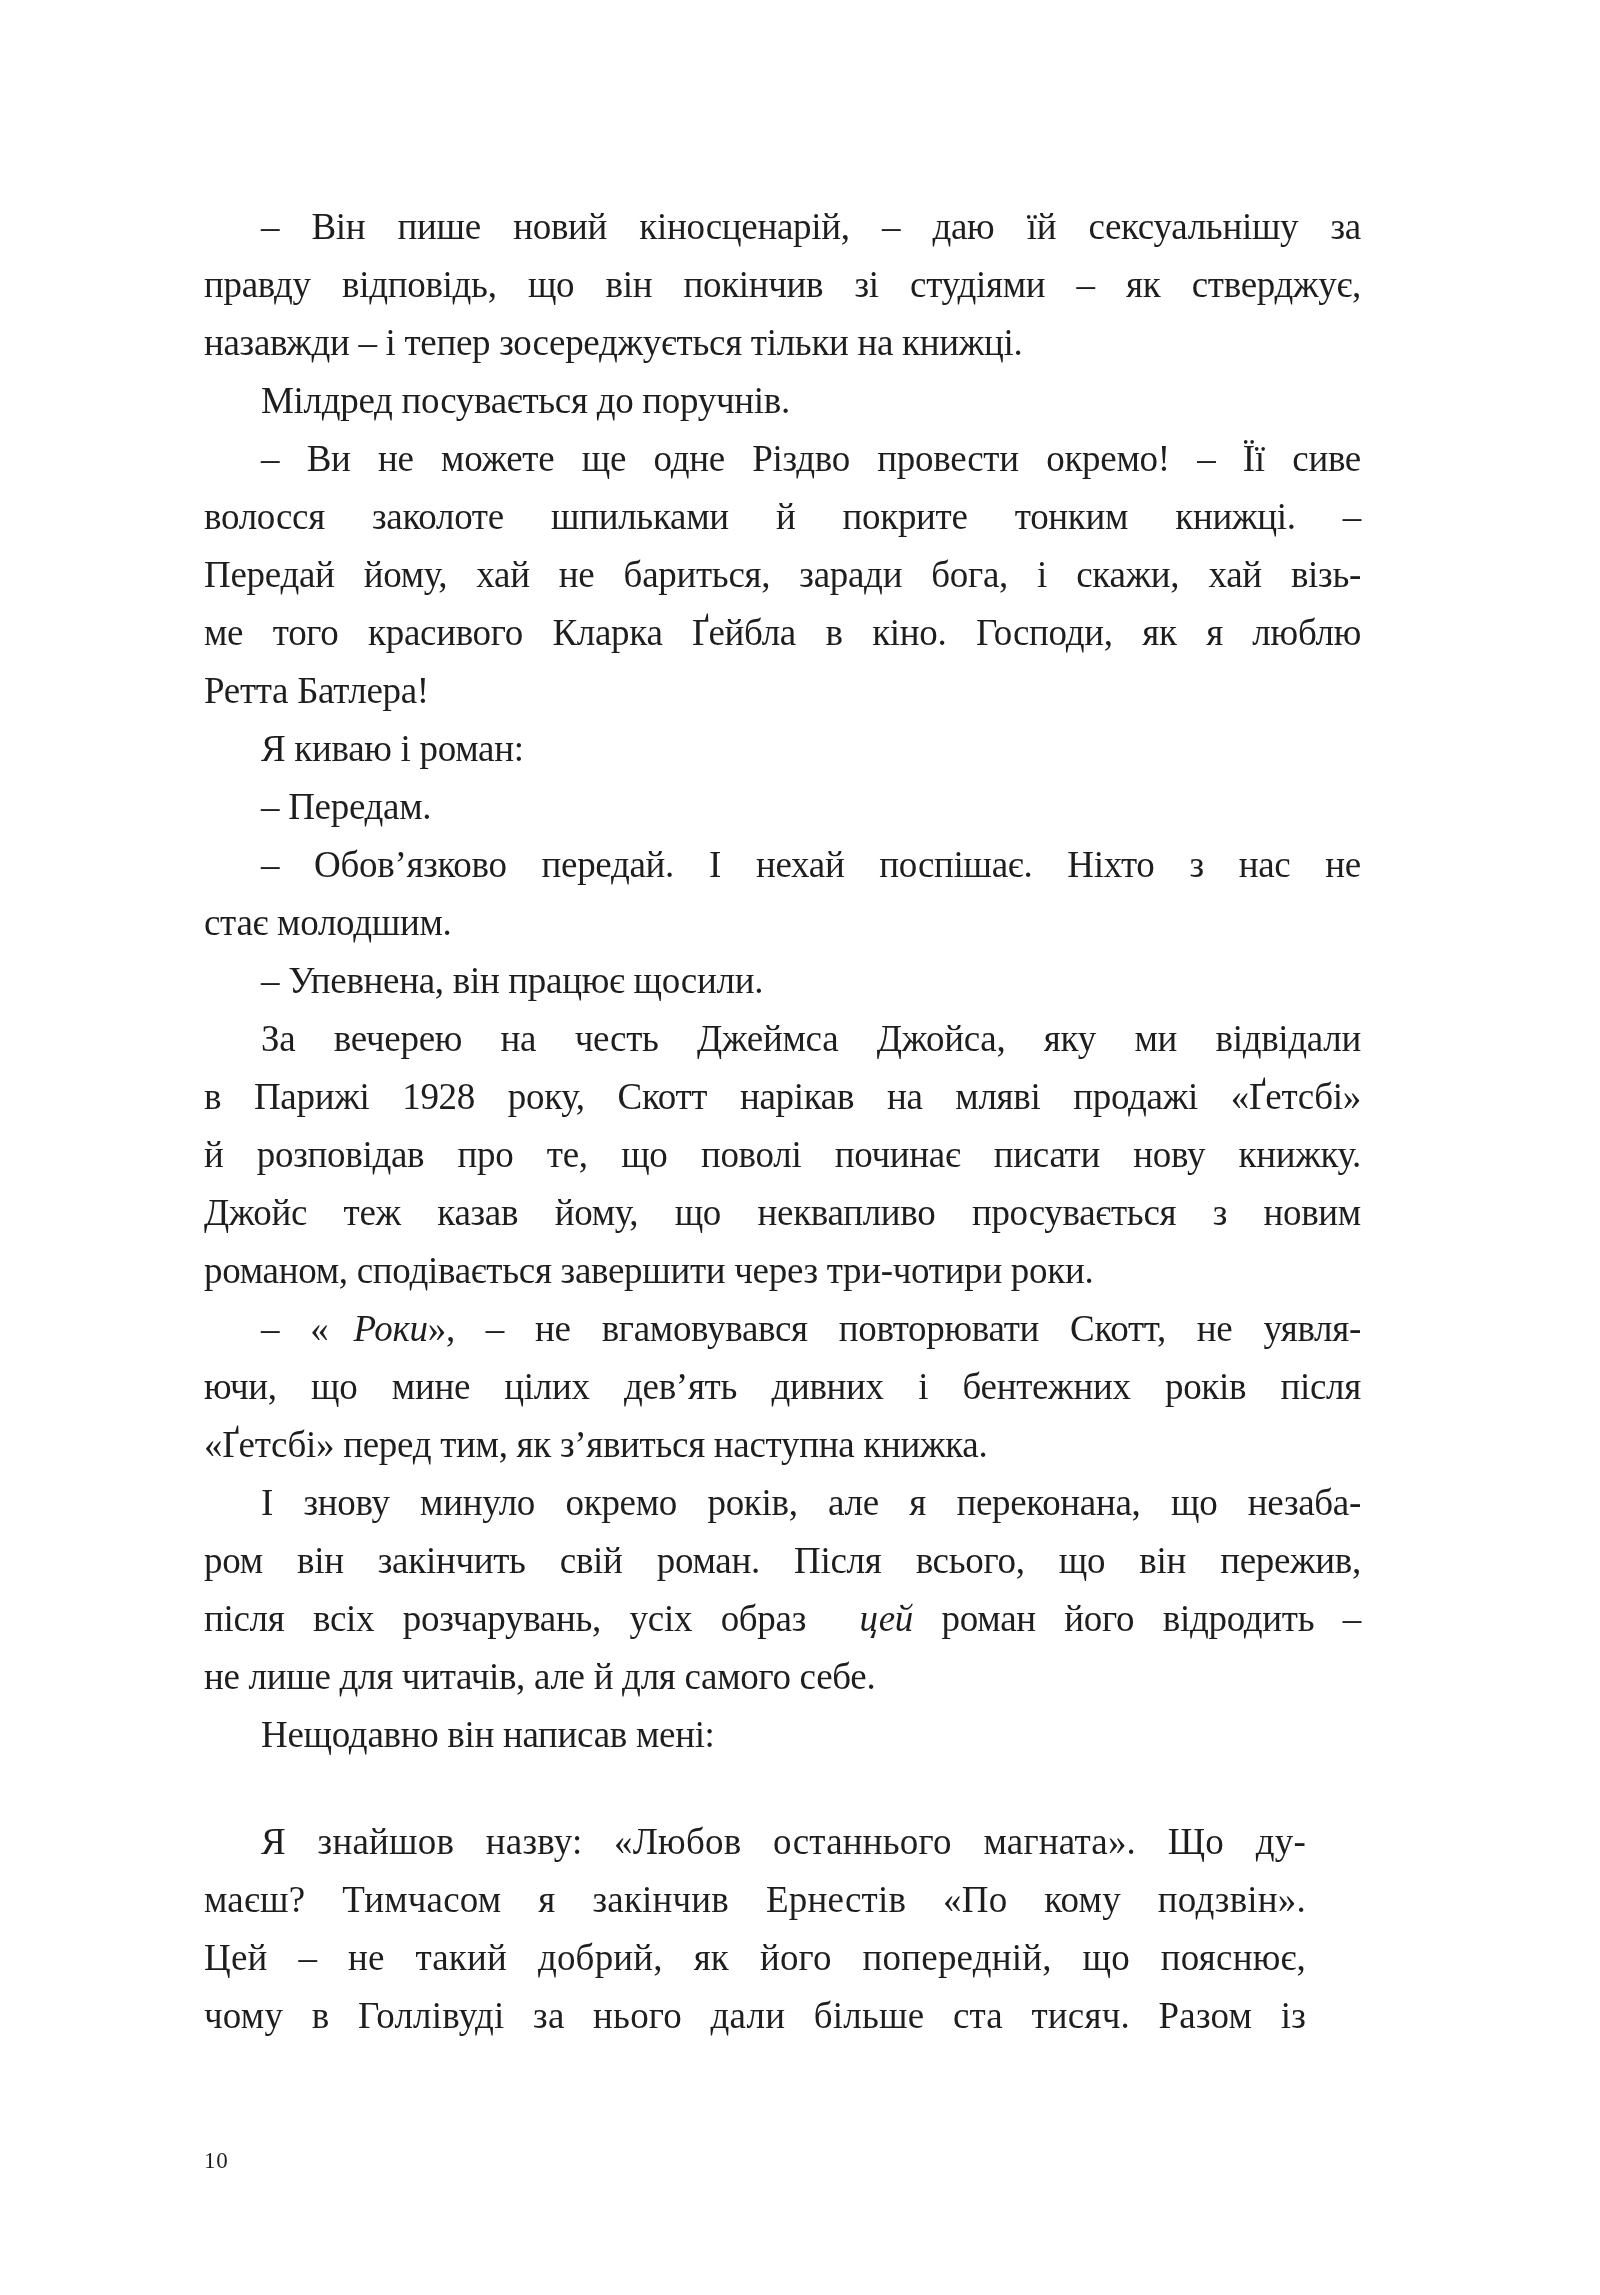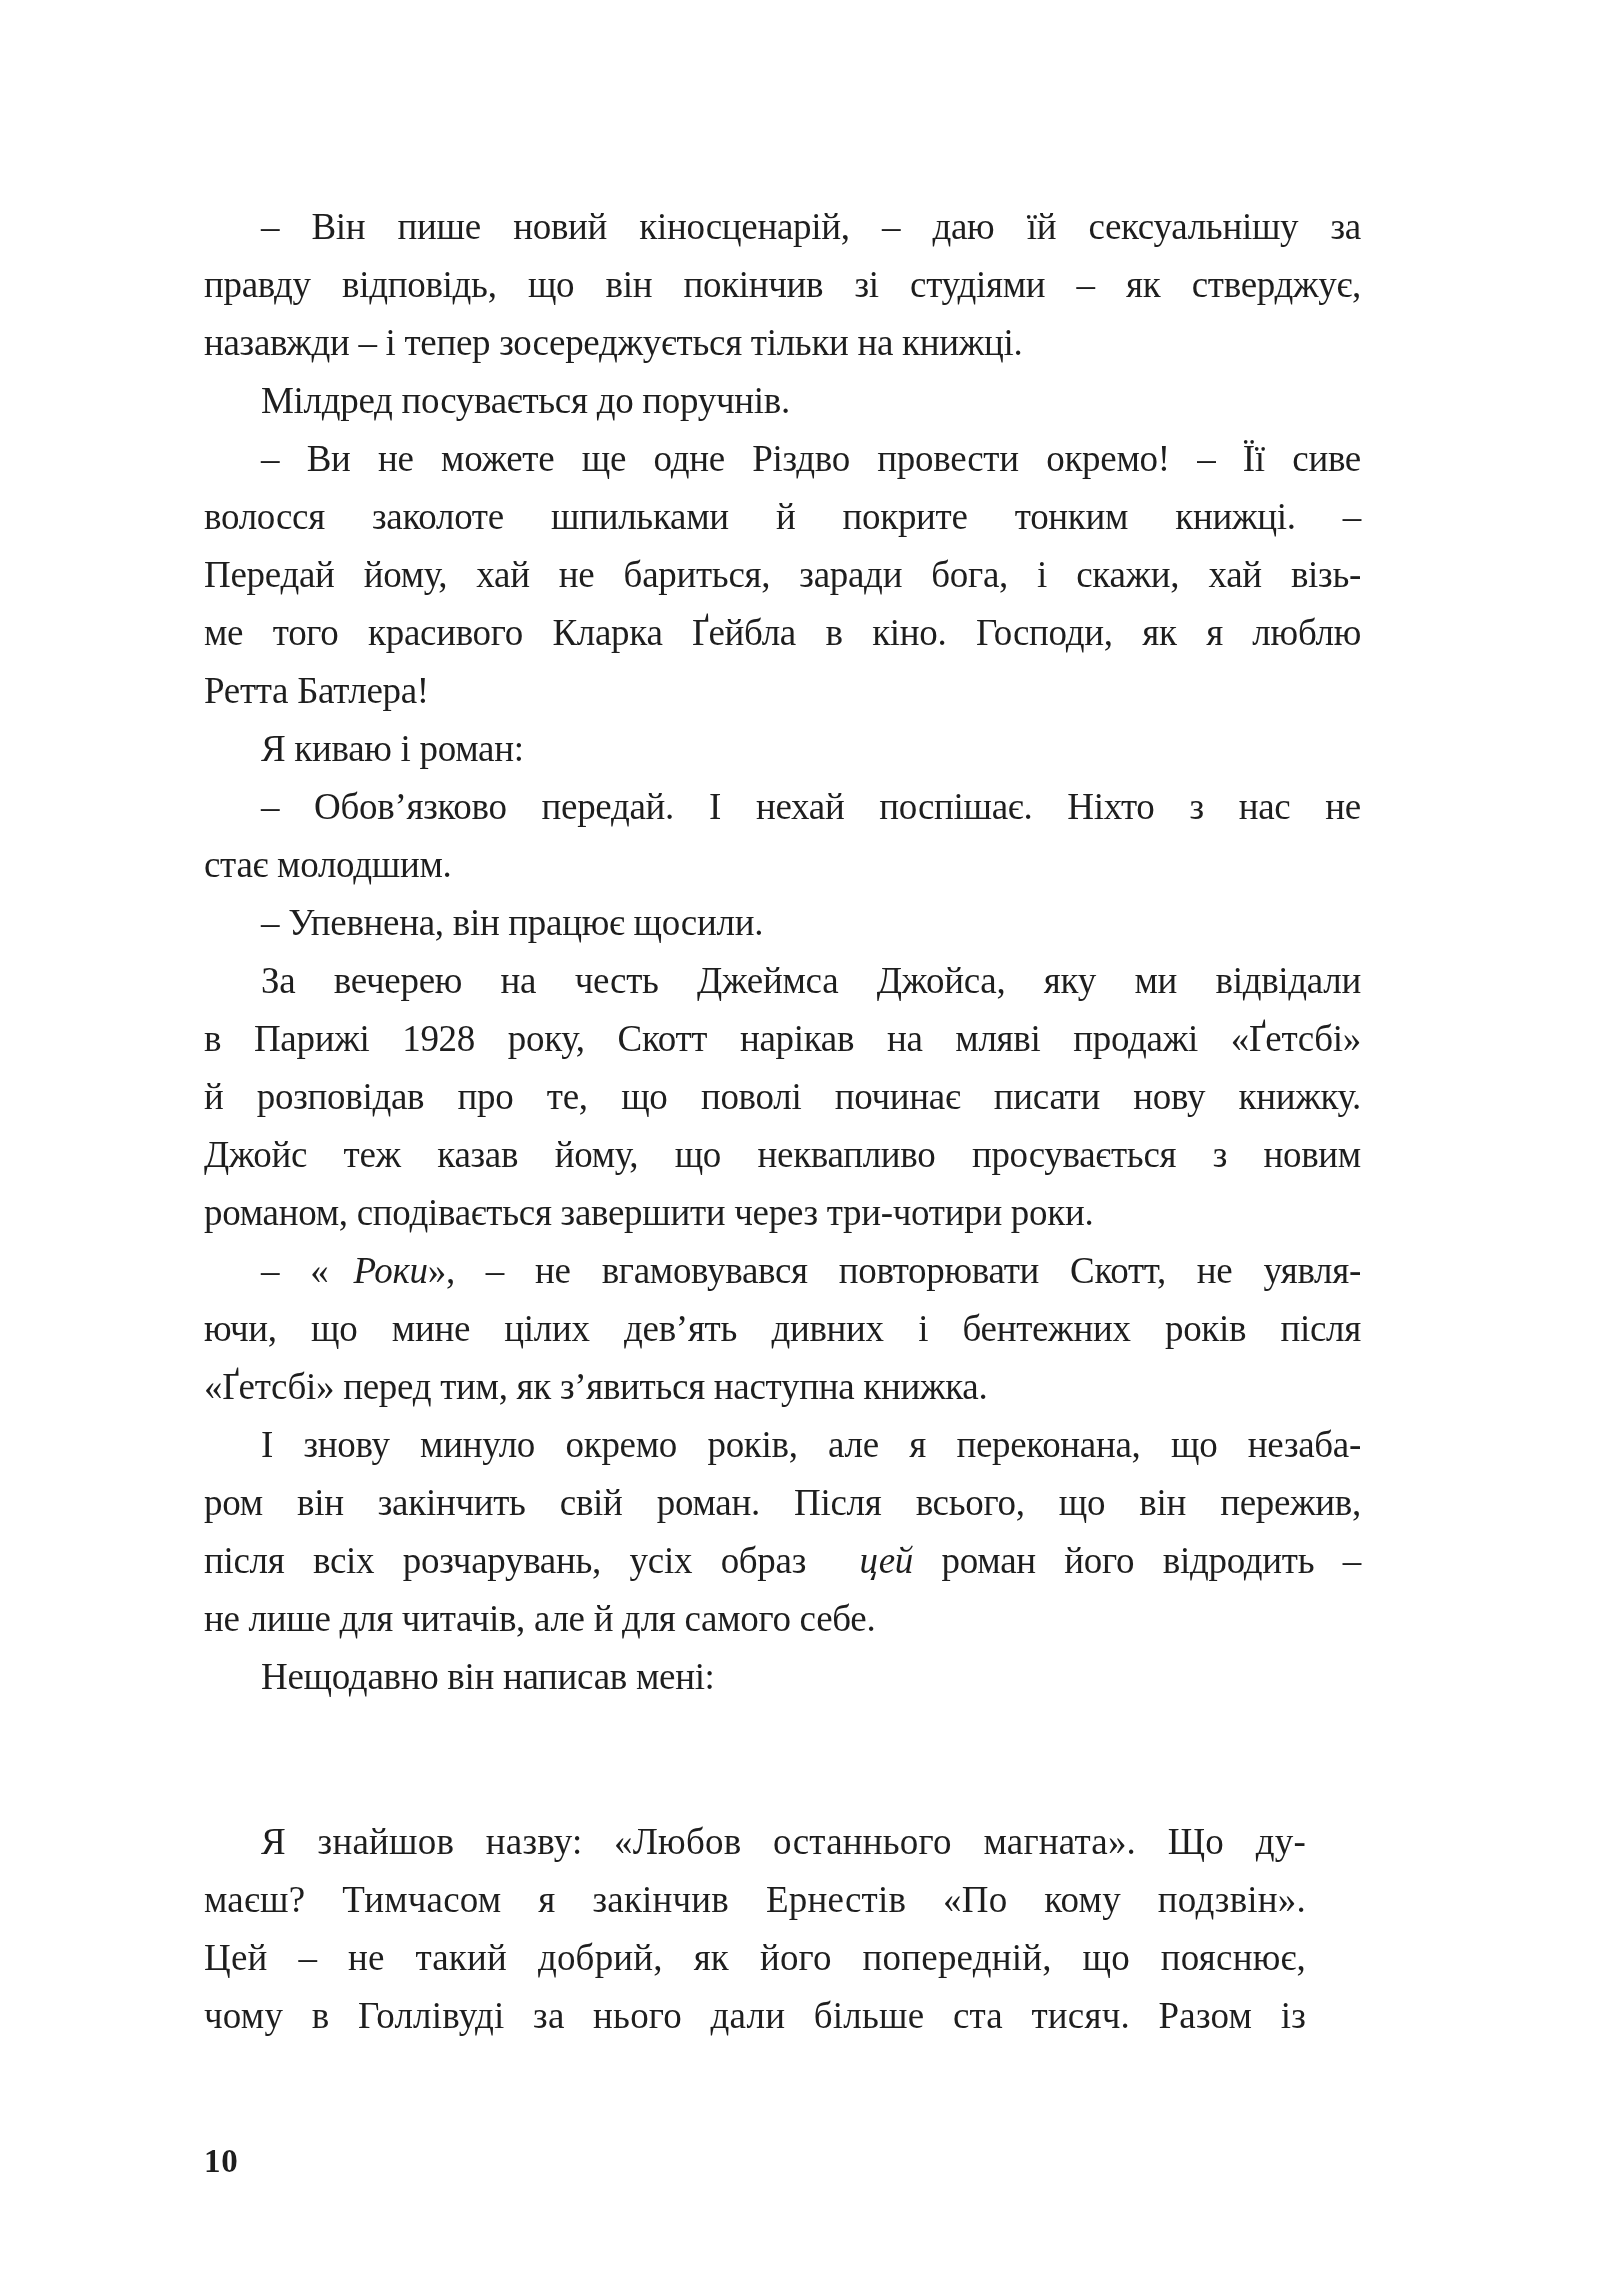--- a/index.html
+++ b/index.html
@@ -58,41 +58,41 @@
     height: 58px;
   }
   em, .it {
     font-style: italic;
     margin-left: 25px;
   }
   .page-number {
     position: absolute;
     left: 204px;
     top: 2141px;
-    font-size: 33px;
+    font-size: 23px;
     line-height: 40px;
     letter-spacing: 0.8px;
-    font-weight: bold;
   }
 </style>
 </head>
 <body>
 
 <div class="page">
   <div class="body-text" id="body-text">
       <div class="line indent">– Він пише новий кіносценарій, – даю їй сексуальнішу за</div>
       <div class="line">правду відповідь, що він покінчив зі студіями – як стверджує,</div>
       <div class="line last">назавжди – і тепер зосереджується тільки на книжці.</div>
       <div class="line indent last">Мілдред посувається до поручнів.</div>
       <div class="line indent">– Ви не можете ще одне Різдво провести окремо! – Її сиве</div>
       <div class="line">волосся заколоте шпильками й покрите тонким книжці. –</div>
       <div class="line">Передай йому, хай не бариться, заради бога, і скажи, хай візь-</div>
       <div class="line">ме того красивого Кларка Ґейбла в кіно. Господи, як я люблю</div>
       <div class="line last">Ретта Батлера!</div>
       <div class="line indent last">Я киваю і роман:</div>
+      <div class="line indent last">– Передам.</div>
       <div class="line indent">– Обов’язково передай. І нехай поспішає. Ніхто з нас не</div>
       <div class="line last">стає молодшим.</div>
       <div class="line indent last">– Упевнена, він працює щосили.</div>
       <div class="line indent">За вечерею на честь Джеймса Джойса, яку ми відвідали</div>
       <div class="line">в Парижі 1928 року, Скотт нарікав на мляві продажі «Ґетсбі»</div>
       <div class="line">й розповідав про те, що поволі починає писати нову книжку.</div>
       <div class="line">Джойс теж казав йому, що неквапливо просувається з новим</div>
       <div class="line last">романом, сподівається завершити через три-чотири роки.</div>
       <div class="line indent"><span>– «</span><span class="it">Роки</span><span>», – не вгамовувався повторювати Скотт, не уявля-</span></div>
       <div class="line">ючи, що мине цілих дев’ять дивних і бентежних років після</div>

